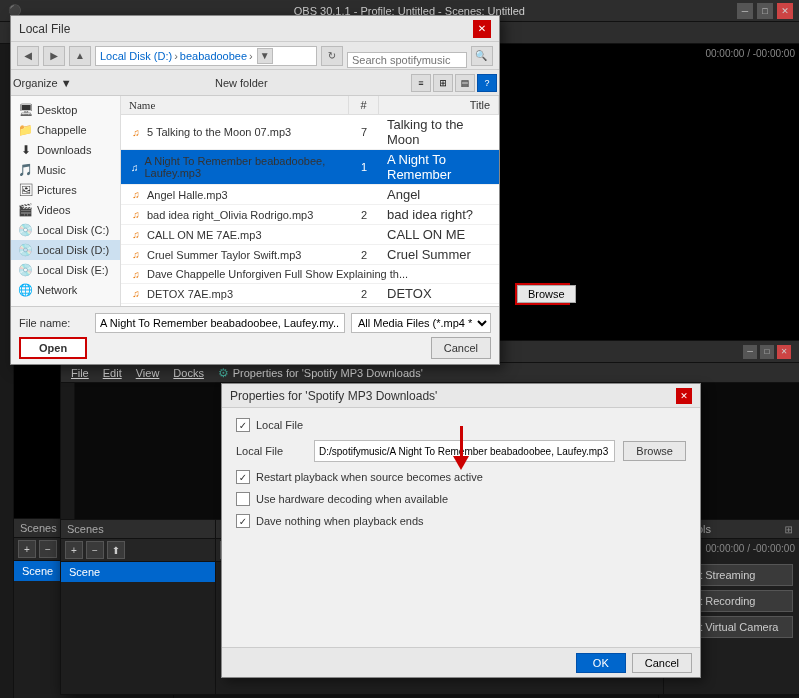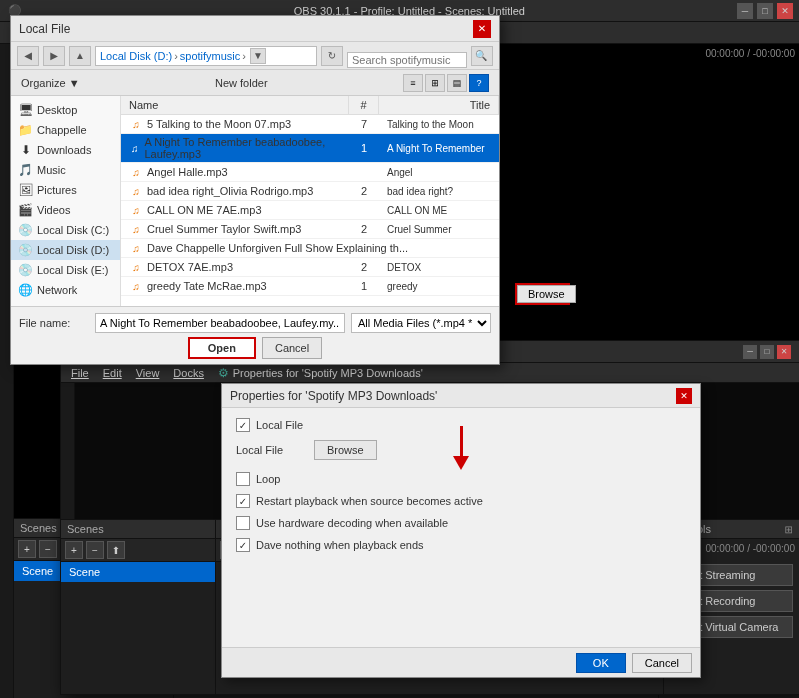--- a/index.html
+++ b/index.html
@@ -275,21 +275,21 @@
       background: white;
       margin-top: 9px;
     }
 
     
     .view-toolbar {
       height: 26px;
       background: #e8e8e8;
       display: flex;
       align-items: center;
-      padding: 0 10px;
+      padding: 0 2px;
       justify-content: space-between;
       border-bottom: 1px solid #ccc;
     }
     .organize-btn {
       font-size: 11px;
       color: #333;
       cursor: pointer;
       display: flex; align-items: center; gap: 2px;
     }
     .new-folder-btn {
@@ -356,21 +356,21 @@
       top: 0;
       z-index: 2;
     }
     .file-col-name {
       flex: 1;
       padding: 3px 8px;
       font-size: 11px;
       color: #333;
       border-right: 1px solid #ddd;
       cursor: pointer;
-      display: flex; align-items: center; gap: 3px;
+      display: flex; align-items: center; gap: 3px; font-family: Liberation Serif, serif;
     }
     .file-col-num {
       width: 30px;
       padding: 3px 4px;
       font-size: 11px;
       color: #333;
       text-align: center;
       border-right: 1px solid #ddd;
     }
     .file-col-title {
@@ -398,21 +398,21 @@
     .file-cell-num {
       width: 30px;
       padding: 2px 4px;
       font-size: 11px;
       color: #333;
       text-align: center;
     }
     .file-cell-title {
       width: 120px;
       padding: 2px 8px;
-      font-size: 10px;
+      font-size: 13px;
       color: #333;
     }
     .mp3-icon {
       width: 14px; height: 14px;
       display: flex; align-items: center; justify-content: center;
       font-size: 10px;
     }
     .mp3-icon-orange { color: #e87400; }
 
     
@@ -447,21 +447,21 @@
     .filetype-select {
       width: 140px;
       height: 20px;
       border: 1px solid #bbb;
       font-size: 11px;
       background: white;
       padding: 0 2px;
     }
     .dialog-action-row {
       display: flex;
-      justify-content: center;
+      justify-content: space-between;
       gap: 6px;
     }
     .open-btn {
       padding: 3px 18px;
       background: #e8e8e8;
       border: 1px solid #aaa;
       font-size: 11px;
       cursor: pointer;
       color: #333;
     }
@@ -794,21 +794,21 @@
     <button class="dialog-close-btn">✕</button>
   </div>
 
   <div class="dialog-toolbar">
     <button class="nav-btn">◀</button>
     <button class="nav-btn">▶</button>
     <button class="nav-btn">▲</button>
     <div class="path-bar">
       <span class="path-segment">Local Disk (D:)</span>
       <span class="path-sep">›</span>
-      <span class="path-segment">spotifymusic</span>
+      <span class="path-segment">beabadoobee</span>
       <span class="path-sep">›</span>
       <button class="nav-btn" style="width:16px;height:16px;margin-left:2px;">▼</button>
     </div>
     <button class="nav-btn">↻</button>
     <input type="text" class="search-box" placeholder="Search spotifymusic" style="">
     <button class="nav-btn">🔍</button>
   </div>
 
   <div class="view-toolbar">
     <span class="organize-btn">Organize ▼</span>
@@ -1015,32 +1015,29 @@
     </div>
     <div class="props-content">
 
       <div class="prop-checkbox-row">
         <div class="prop-checkbox checked"></div>
         <span class="prop-label">Local File</span>
       </div>
 
       <div class="prop-row">
         <span class="prop-field-label">Local File</span>
+        <input type="text" class="prop-input" value="D:/spotifymusic/A Night To Remember beabadoobee, Laufey.mp3" style="font-size: 10px;">
         <button class="prop-browse-btn">Browse</button>
       </div>
 
       <div class="red-arrow" style="top: 42px; position:absolute; left: 50%; transform:translateX(-50%);">
         <div class="arrow-shaft"></div>
         <div class="arrow-head"></div>
       </div>
 
-      <div class="prop-checkbox-row" style="margin-top:4px;">
-        <div class="prop-checkbox"></div>
-        <span class="prop-label">Loop</span>
-      </div>
 
       <div class="prop-checkbox-row">
         <div class="prop-checkbox checked"></div>
         <span class="prop-label">Restart playback when source becomes active</span>
       </div>
 
       <div class="prop-checkbox-row">
         <div class="prop-checkbox"></div>
         <span class="prop-label">Use hardware decoding when available</span>
       </div>

